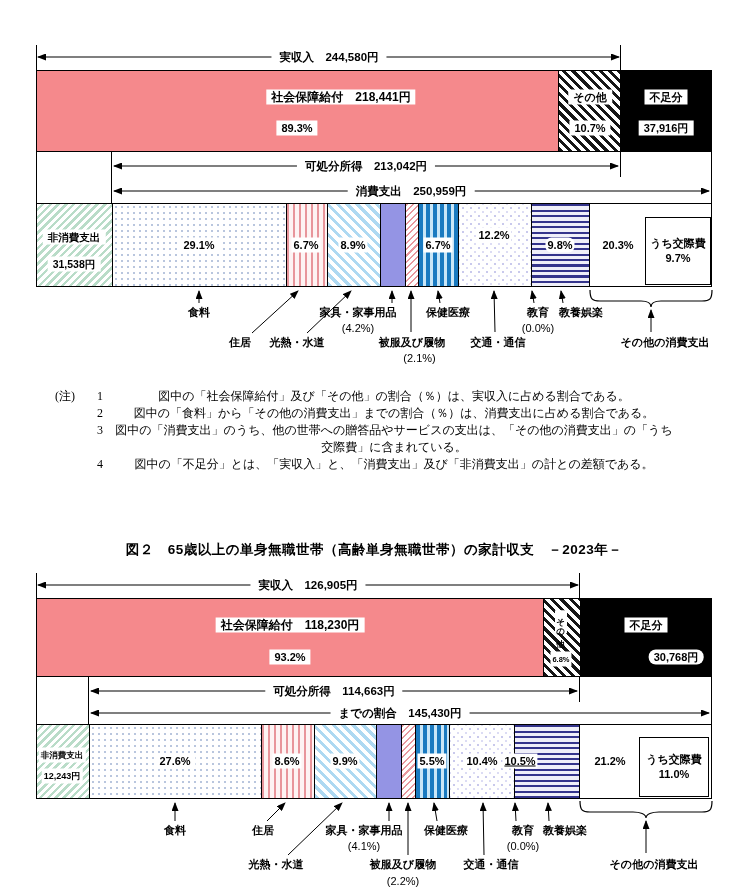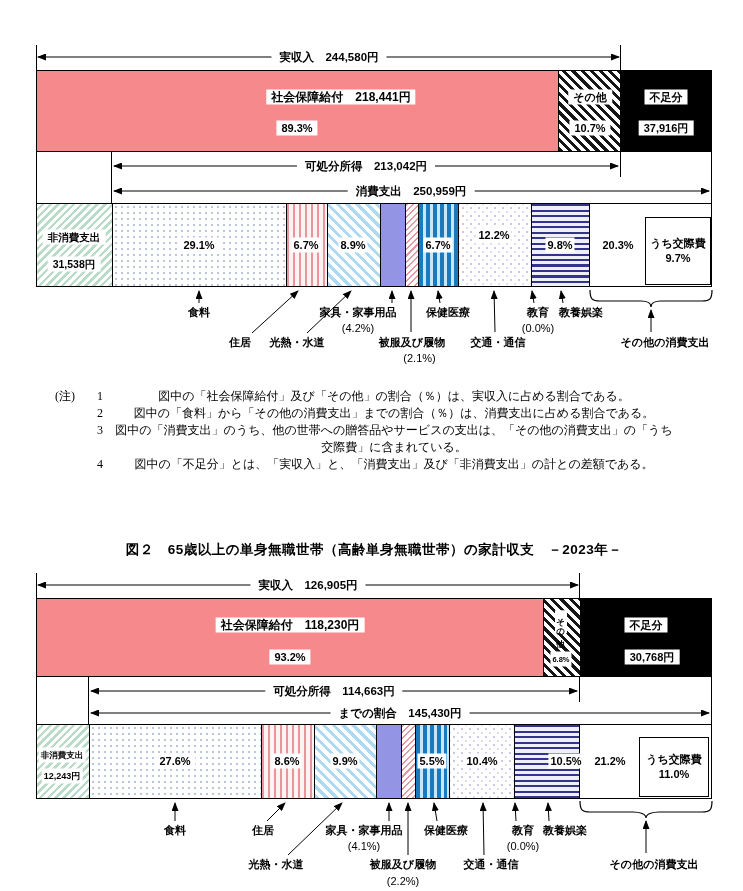--- a/index.html
+++ b/index.html
@@ -80,21 +80,21 @@
   <span class="lbl wbg" style="left:666px;top:97px;">不足分</span>
   <span class="lbl wbg" style="left:666px;top:128px;">37,916円</span>
 
   <span class="lbl wbg" style="left:74px;top:237px;font-size:10.5px;">非消費支出</span>
   <span class="lbl wbg" style="left:74px;top:264px;font-size:10.5px;">31,538円</span>
   <span class="lbl wbg" style="left:199px;top:245px;">29.1%</span>
   <span class="lbl wbg" style="left:306px;top:245px;padding:1px 2px;">6.7%</span>
   <span class="lbl wbg" style="left:353px;top:245px;padding:1px 2px;">8.9%</span>
   <span class="lbl wbg" style="left:438px;top:245px;padding:1px 2px;">6.7%</span>
   <span class="lbl wbg" style="left:494px;top:235px;padding:1px 2px;">12.2%</span>
-  <span class="lbl wbg" style="left:560px;top:245px;padding:1px 2px;">9.8%</span>
+  <span class="lbl wbg" style="left:560px;top:245px;padding:1px 2px;border-radius:6px;">9.8%</span>
   <span class="lbl" style="left:618px;top:245px;">20.3%</span>
 
   <span class="lbl" style="left:199px;top:312px;">食料</span>
   <span class="lbl" style="left:240px;top:342px;">住居</span>
   <span class="lbl" style="left:297px;top:342px;">光熱・水道</span>
   <span class="lbl" style="left:358px;top:312px;">家具・家事用品</span>
   <span class="lbl" style="left:358px;top:328px;font-weight:normal;">(4.2%)</span>
   <span class="lbl" style="left:412px;top:342px;">被服及び履物</span>
   <span class="lbl" style="left:412px;top:358px;font-weight:normal;padding-left:15px;">(2.1%)</span>
   <span class="lbl" style="left:448px;top:312px;">保健医療</span>
@@ -155,30 +155,30 @@
 
   <span class="lbl mlbl" style="left:308px;top:585px;">実収入　126,905円</span>
   <span class="lbl mlbl" style="left:334px;top:691px;">可処分所得　114,663円</span>
   <span class="lbl mlbl" style="left:400px;top:713px;">までの割合　145,430円</span>
 
   <span class="lbl wbg" style="left:290px;top:625px;font-size:12px;">社会保障給付　118,230円</span>
   <span class="lbl wbg" style="left:290px;top:657px;">93.2%</span>
   <span class="lbl vtext" style="left:561px;top:622px;background:#fff;">その他</span>
   <span class="lbl wbg" style="left:561px;top:659px;font-size:7.5px;padding:1px 2px;">6.8%</span>
   <span class="lbl wbg" style="left:646px;top:625px;">不足分</span>
-  <span class="lbl wbg" style="left:652px;top:657px;">30,768円</span>
+  <span class="lbl wbg" style="left:676px;top:657px;border-radius:7px;">30,768円</span>
 
   <span class="lbl wbg" style="left:62px;top:755px;font-size:8.5px;padding:1px 2px;">非消費支出</span>
   <span class="lbl wbg" style="left:62px;top:776px;font-size:9px;padding:1px 2px;">12,243円</span>
   <span class="lbl wbg" style="left:175px;top:761px;">27.6%</span>
   <span class="lbl wbg" style="left:287px;top:761px;padding:1px 2px;">8.6%</span>
   <span class="lbl wbg" style="left:345px;top:761px;padding:1px 2px;">9.9%</span>
   <span class="lbl wbg" style="left:432px;top:761px;padding:1px 2px;">5.5%</span>
   <span class="lbl wbg" style="left:482px;top:761px;padding:1px 2px;">10.4%</span>
-  <span class="lbl wbg" style="left:566px;top:761px;padding:1px 2px;">10.5%</span>
+  <span class="lbl wbg" style="left:520px;top:761px;padding:1px 2px;text-decoration:underline;">10.5%</span>
   <span class="lbl" style="left:610px;top:761px;">21.2%</span>
 
   <span class="lbl" style="left:175px;top:830px;">食料</span>
   <span class="lbl" style="left:263px;top:830px;">住居</span>
   <span class="lbl" style="left:276px;top:864px;">光熱・水道</span>
   <span class="lbl" style="left:364px;top:830px;">家具・家事用品</span>
   <span class="lbl" style="left:364px;top:846px;font-weight:normal;">(4.1%)</span>
   <span class="lbl" style="left:403px;top:864px;">被服及び履物</span>
   <span class="lbl" style="left:403px;top:881px;font-weight:normal;">(2.2%)</span>
   <span class="lbl" style="left:446px;top:830px;">保健医療</span>

